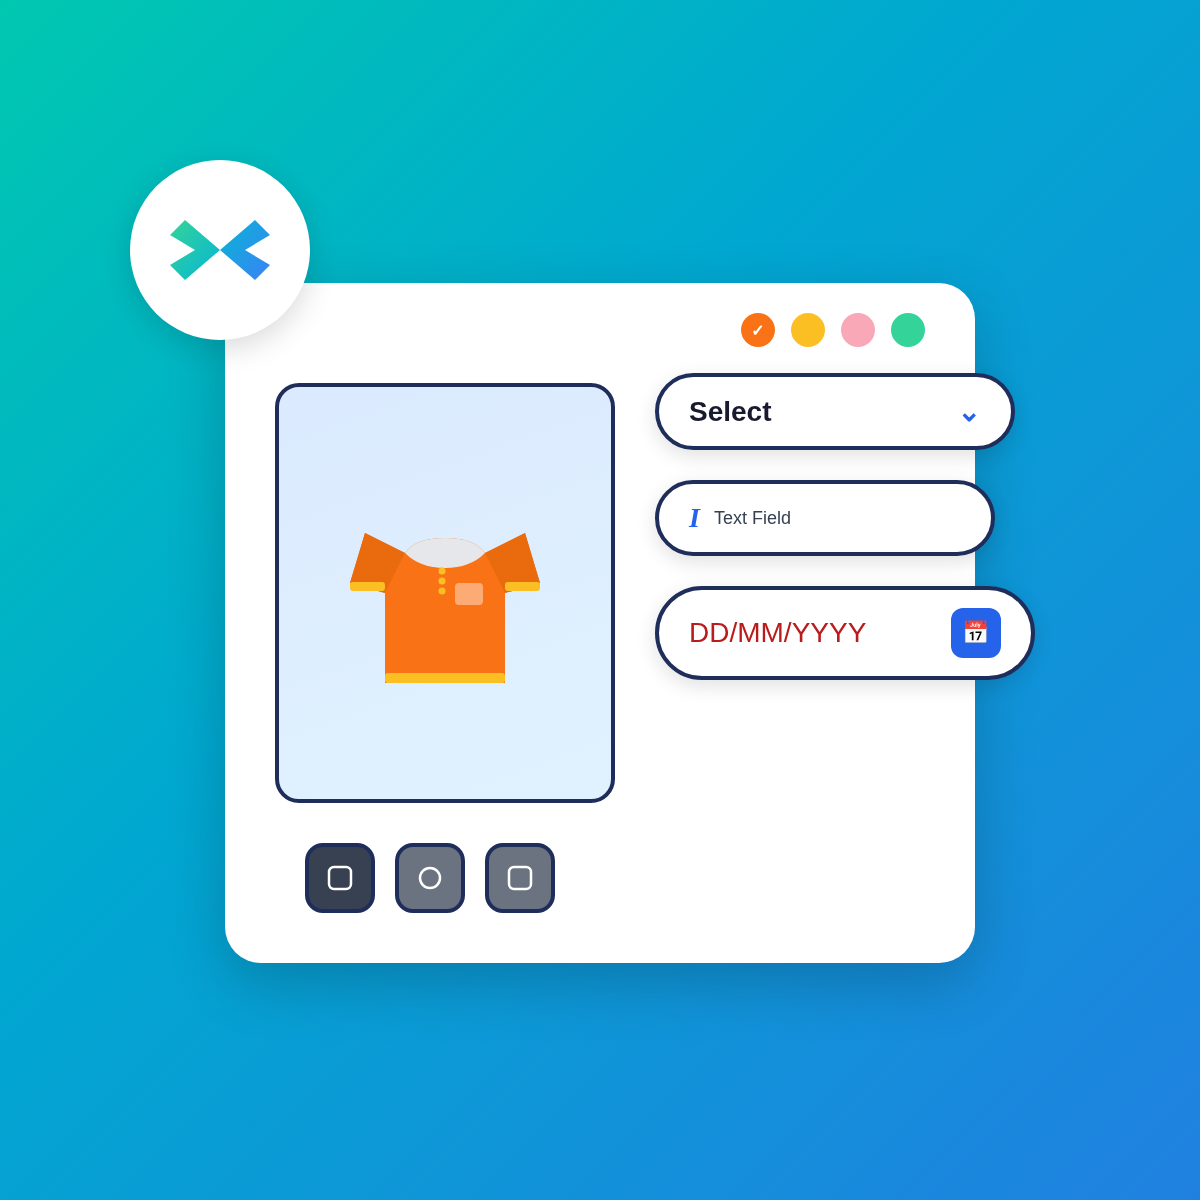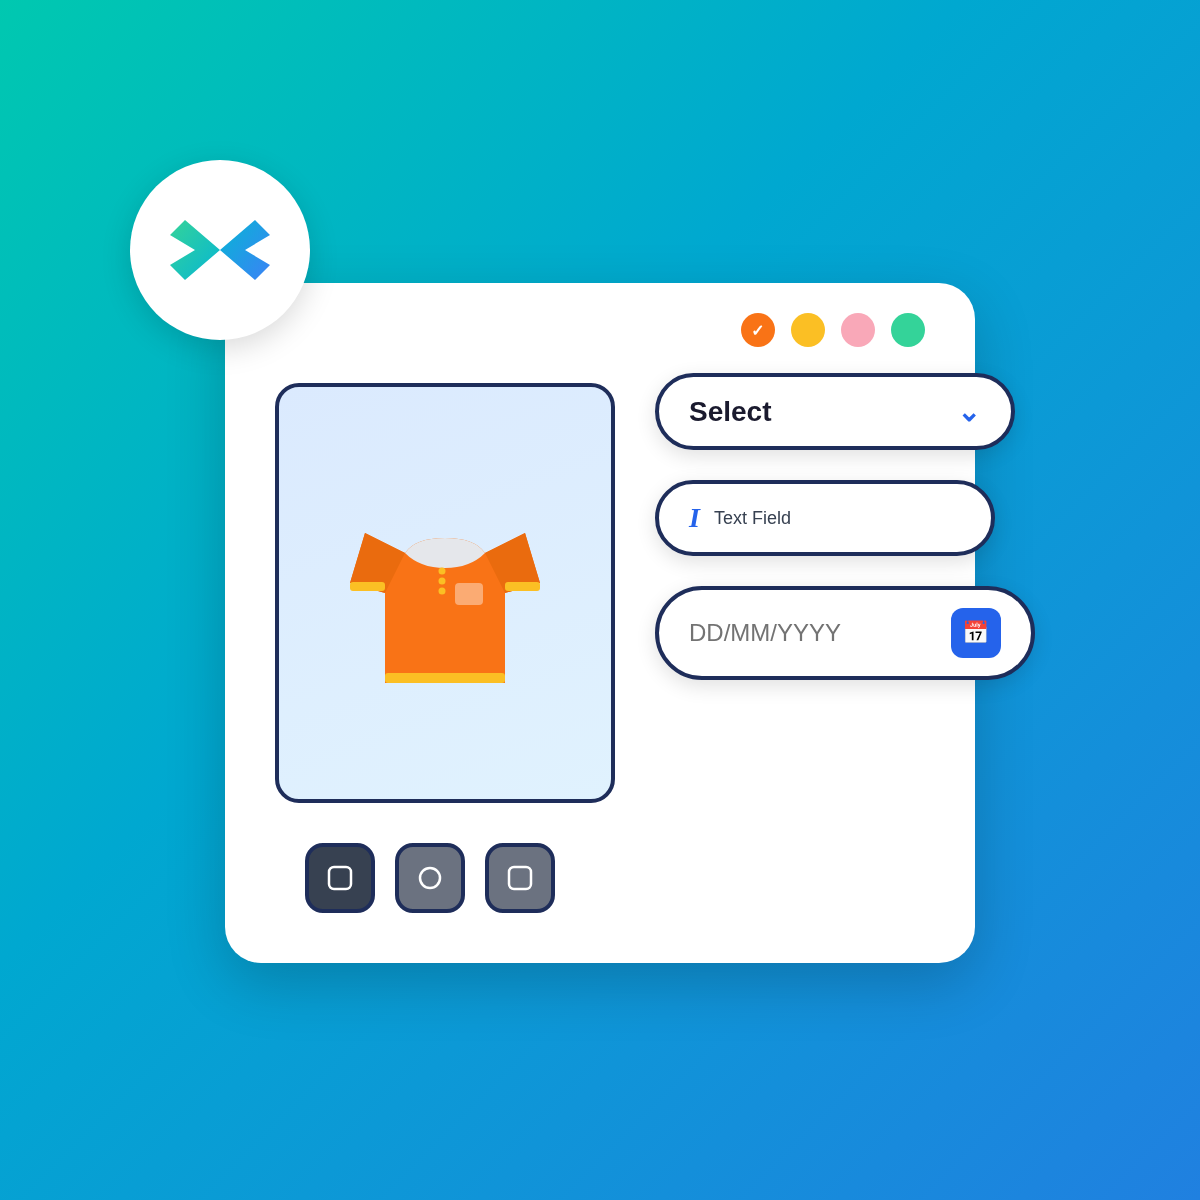--- a/index.html
+++ b/index.html
@@ -185,23 +185,23 @@
       font-weight: 500;
       color: #374151;
     }
 
     .date-field {
       width: 380px;
       justify-content: space-between;
     }
 
     .date-label {
-      font-size: 24px;
+      font-size: 28px;
       font-weight: 500;
-      color: #737373;
+      color: #b91c1c;
     }
 
     .calendar-btn {
       width: 50px;
       height: 50px;
       background: #2563eb;
       border-radius: 12px;
       display: flex;
       align-items: center;
       justify-content: center;

